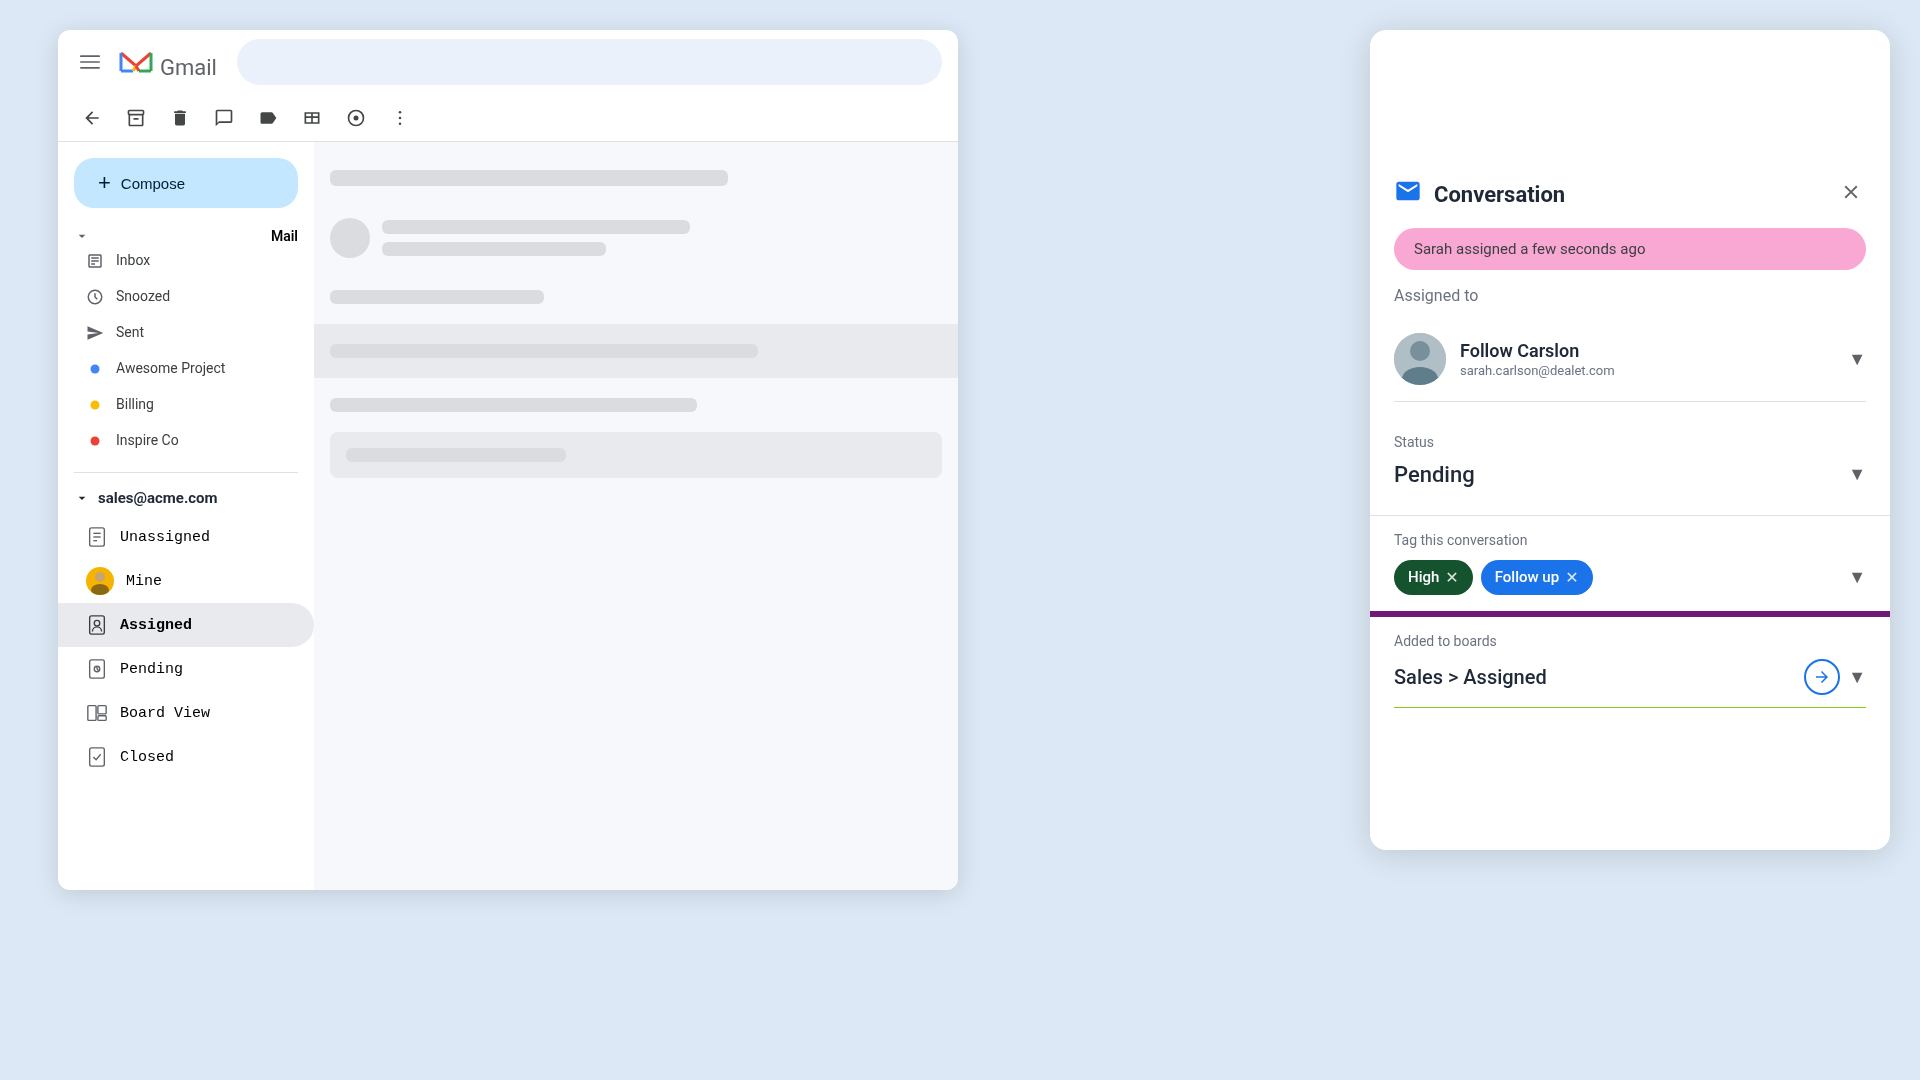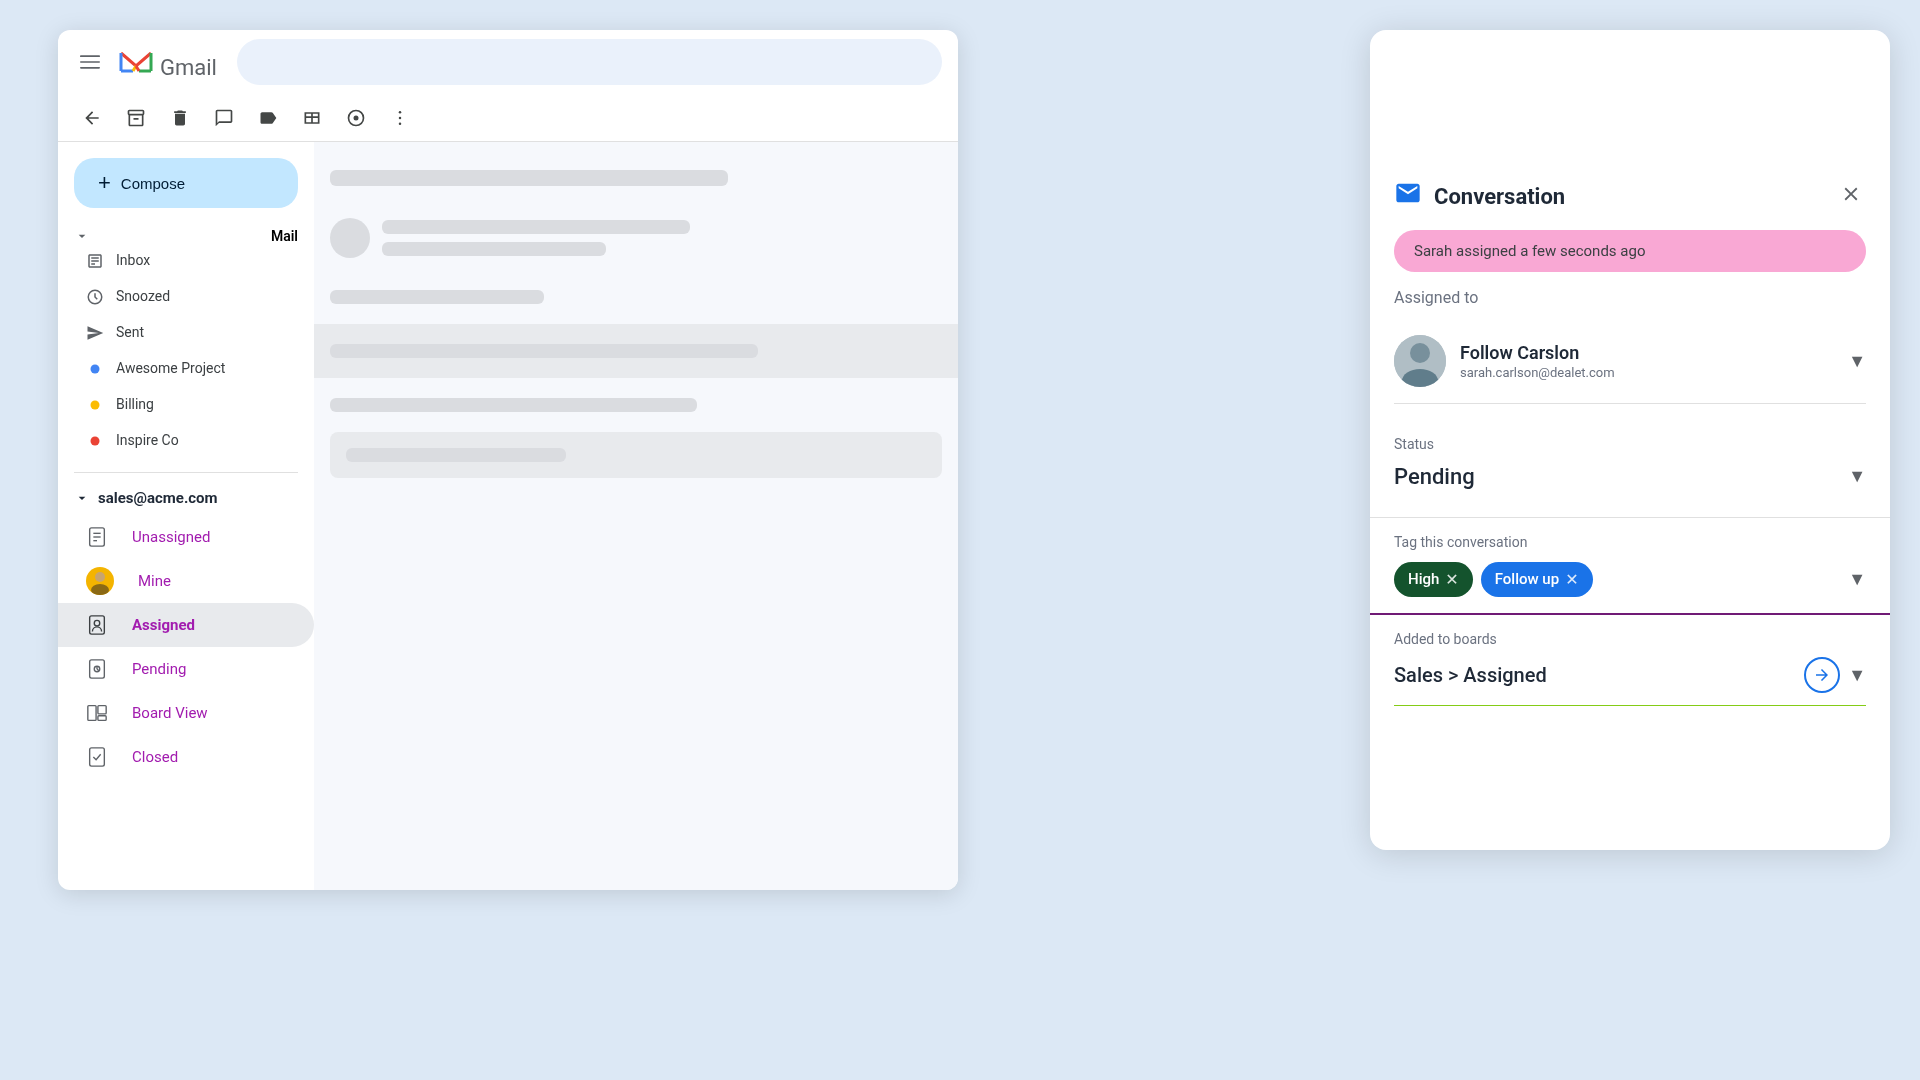--- a/index.html
+++ b/index.html
@@ -158,27 +158,28 @@
       padding: 8px 16px;
       font-size: 15px;
       font-weight: 700;
       color: #1f2937;
       cursor: pointer;
     }
 
     .sidebar-group-item {
       display: flex;
       align-items: center;
-      gap: 24px;
+      gap: 12px;
       padding: 6px 16px 6px 28px;
       font-size: 15px;
-      color: #a21caf;
+      color: #000000;
       cursor: pointer;
       border-radius: 0 24px 24px 0;
       height: 44px;
+      font-family: Liberation Mono, monospace;
     }
     .sidebar-group-item.active {
       background: #e8eaed;
       font-weight: 700;
     }
     .avatar-small {
       width: 28px;
       height: 28px;
       border-radius: 50%;
       background: #f4b400;
@@ -333,21 +334,21 @@
       padding: 4px 0 12px 0;
     }
     .status-value {
       font-size: 22px;
       font-weight: 500;
       color: #1f2937;
     }
 
     .tags-section {
       padding: 16px 24px;
-      border-bottom: 2px solid #701a75;
+      border-bottom: 6px solid #701a75;
     }
     .tags-label {
       font-size: 14px;
       color: #6b7280;
       margin-bottom: 12px;
     }
     .tags-row {
       display: flex;
       align-items: center;
       gap: 8px;

